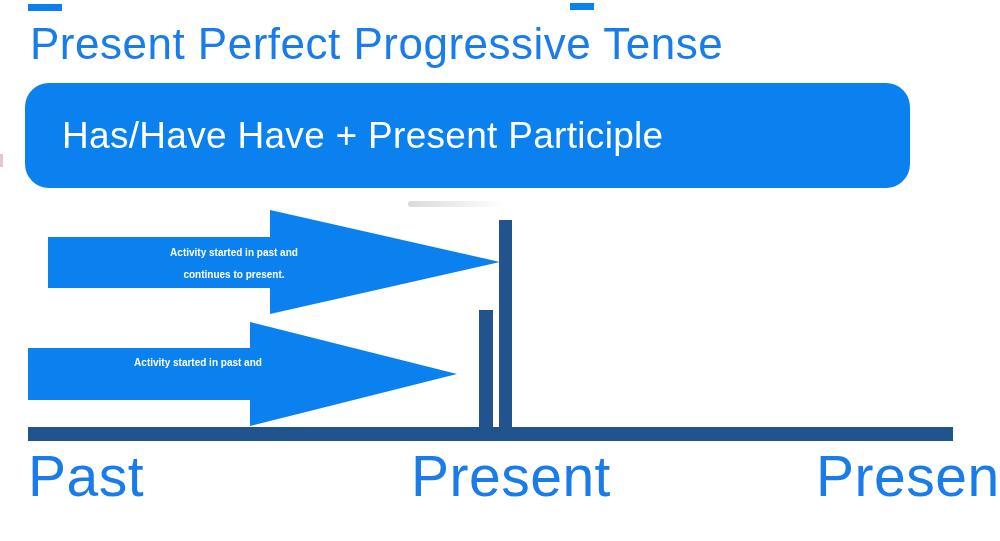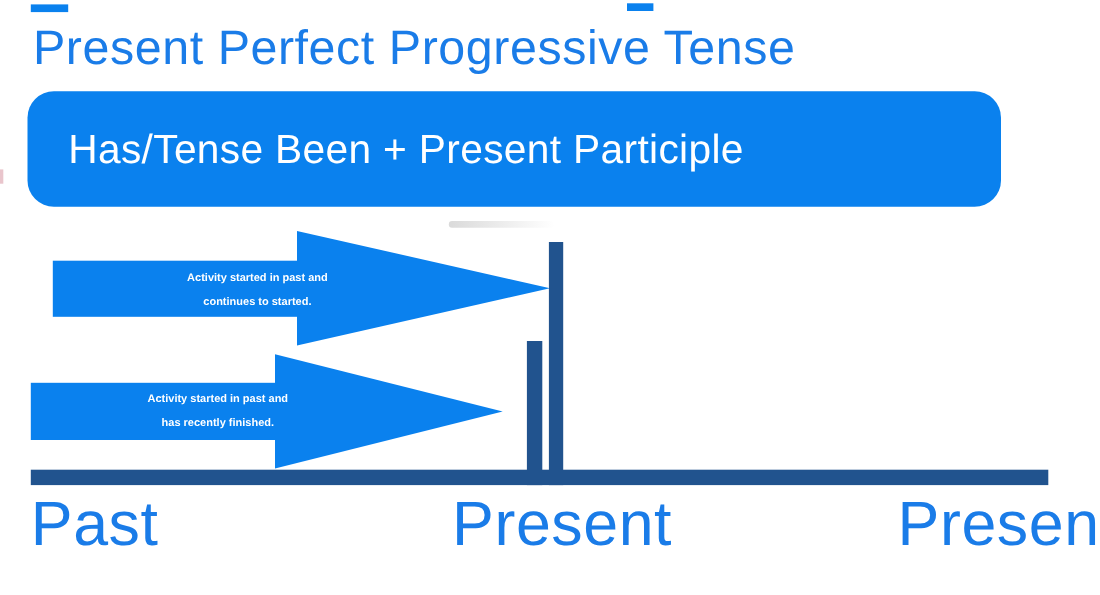--- a/index.html
+++ b/index.html
@@ -102,35 +102,34 @@
 <div class="canvas">
 
   <div class="abs top-dash-1"></div>
   <div class="abs top-dash-2"></div>
   <div class="abs gray-smudge"></div>
   <div class="abs edge-mark"></div>
 
   <div class="abs page-title">Present Perfect Progressive Tense</div>
 
   <div class="abs formula-box">
-    <span class="formula-text">Has/Tense Been + Present Participle</span>
+    <span class="formula-text">Has/Have Have + Present Participle</span>
   </div>
 
   <div class="abs arrow-body arrow-1-body"></div>
   <div class="abs arrow-1-head"></div>
   <div class="abs arrow-text arrow-1-text">
     <div>Activity started in past and</div>
-    <div>continues to started.</div>
+    <div>continues to present.</div>
   </div>
 
   <div class="abs arrow-body arrow-2-body"></div>
   <div class="abs arrow-2-head"></div>
   <div class="abs arrow-text arrow-2-text">
     <div>Activity started in past and</div>
-    <div>has recently finished.</div>
   </div>
 
   <div class="abs marker present-marker-short"></div>
   <div class="abs marker present-marker-tall"></div>
   <div class="abs timeline-bar"></div>
 
   <div class="abs timeline-label label-past">Past</div>
   <div class="abs timeline-label label-present">Present</div>
   <div class="abs timeline-label label-future">Present</div>
 

